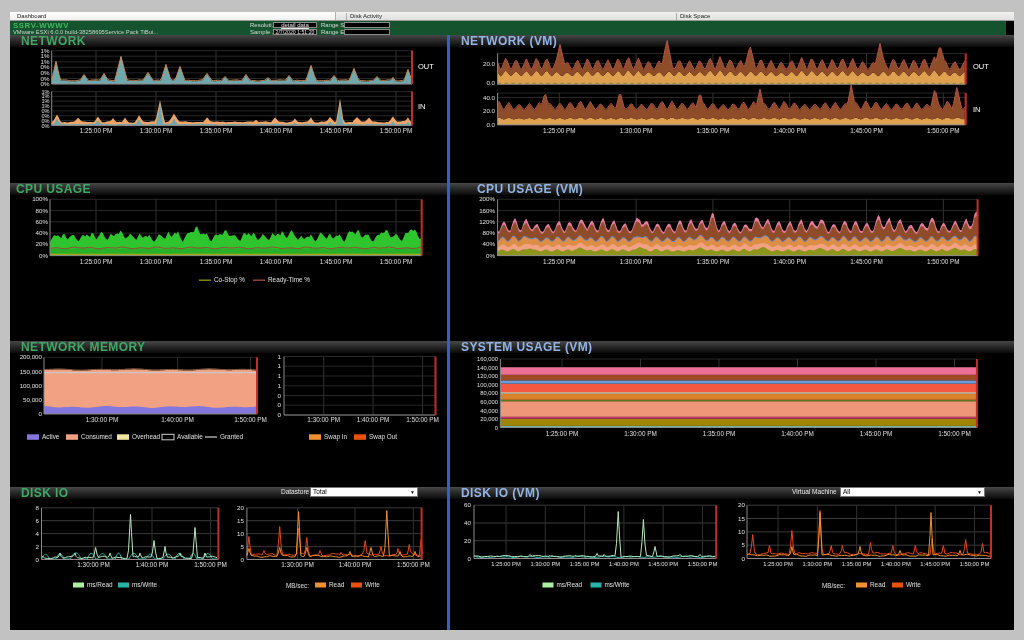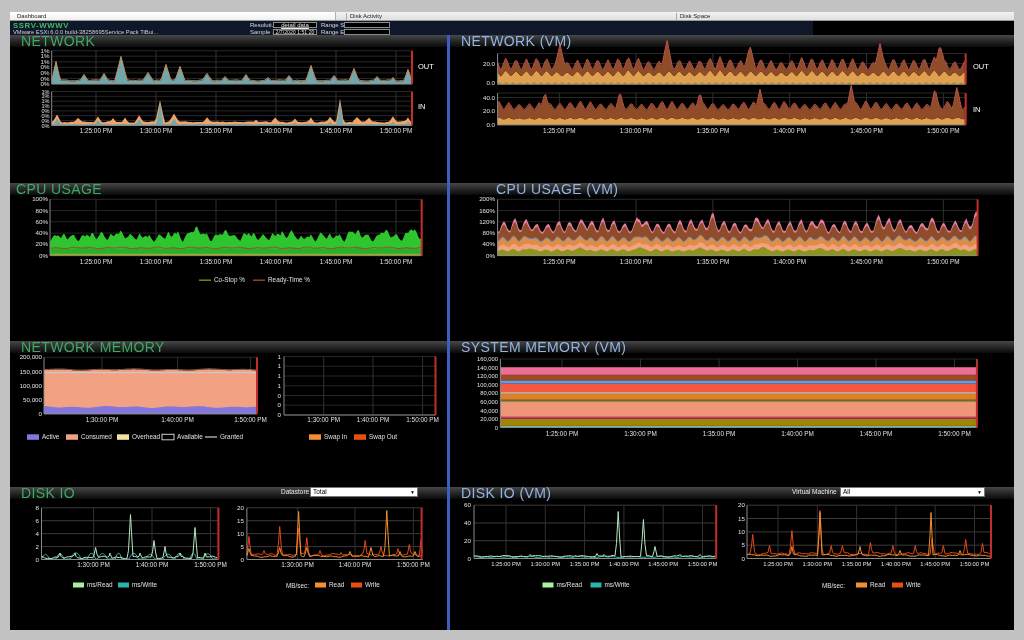--- a/index.html
+++ b/index.html
@@ -4,27 +4,27 @@
 * { margin:0; padding:0; box-sizing:border-box; }
 html,body { width:1024px; height:640px; background:#c2c2c2; overflow:hidden;
   font-family:"Liberation Sans", sans-serif; }
 .abs { position:absolute; }
 #screen { position:absolute; left:10px; top:12px; width:1004px; height:618px; background:#000; }
 #tabbar { position:absolute; left:10px; top:12px; width:1004px; height:9px;
   background:linear-gradient(#f2f2f0,#e0e0de); border-bottom:1px solid #9a9a9a; }
 
 .tab { position:absolute; top:0; height:9px; font-size:6px; color:#1a1a1a; line-height:9px; }
 .tsep { position:absolute; top:1px; height:7px; width:1px; background:#aaa; }
-#phead { position:absolute; left:10px; top:21px; width:803px; height:14px; background:#0f172a; }
+#phead { position:absolute; left:10px; top:21px; width:996px; height:14px; background:#14532d; }
 .hlab { position:absolute; font-size:6px; color:#d8d8d8; }
 .hbox { position:absolute; border:1px solid #8a8a8a; background:#000; color:#e8e8e8;
   font-size:6px; text-align:center; height:6px; line-height:5px; }
 .panelhead { position:absolute; height:12px;
   background:linear-gradient(#484848,#2a2a2a 45%,#0a0a0a); }
-.ptitle { position:absolute; font-size:14px; font-weight:normal; letter-spacing:0.4px; line-height:12px; }
+.ptitle { position:absolute; font-size:12px; font-weight:bold; letter-spacing:0.4px; line-height:12px; }
 .green { color:#3fa864; }
 .blue { color:#93b4e4; }
 #divider { position:absolute; left:447px; top:35px; width:2.5px; height:595px; background:#3a5fc0; }
 select, .sel { position:absolute; height:10px; font-size:6.5px;
   background:#fff; color:#000; border:1px solid #777; padding:0 2px; line-height:8px; }
 .arrow { float:right; font-size:5px; line-height:8px; }
 </style></head>
 <body>
 <div id="screen"></div>
 <div id="tabbar">
@@ -48,25 +48,25 @@
   <div class="hbox" style="left:334px;top:8px;width:46px;"></div>
 </div>
 
 <div class="panelhead" style="left:10px;top:35px;width:437px;"></div>
 <div class="ptitle green" style="left:21px;top:35px;">NETWORK</div>
 <div class="panelhead" style="left:450px;top:35px;width:564px;"></div>
 <div class="ptitle blue" style="left:461px;top:35px;text-align:right;">NETWORK (VM)</div>
 <div class="panelhead" style="left:10px;top:183px;width:437px;"></div>
 <div class="ptitle green" style="left:16px;top:183px;">CPU USAGE</div>
 <div class="panelhead" style="left:450px;top:183px;width:564px;"></div>
-<div class="ptitle blue" style="left:454px;top:183px;margin-left:42px;">CPU USAGE (VM)</div>
+<div class="ptitle blue" style="left:435px;top:183px;margin-left:42px;">CPU USAGE (VM)</div>
 <div class="panelhead" style="left:10px;top:341px;width:437px;"></div>
 <div class="ptitle green" style="left:21px;top:341px;">NETWORK MEMORY</div>
 <div class="panelhead" style="left:450px;top:341px;width:564px;"></div>
-<div class="ptitle blue" style="left:461px;top:341px;">SYSTEM MEMORY (VM)</div>
+<div class="ptitle blue" style="left:461px;top:341px;">SYSTEM USAGE (VM)</div>
 <div class="panelhead" style="left:10px;top:487px;width:437px;"></div>
 <div class="ptitle green" style="left:21px;top:487px;text-align:center;">DISK IO</div>
 <div class="panelhead" style="left:450px;top:487px;width:564px;"></div>
 <div class="ptitle blue" style="left:461px;top:487px;">DISK IO (VM)</div>
 
 <div class="abs" style="left:281px;top:488px;font-size:6.5px;color:#e8e8e8;">Datastore</div>
 <div class="sel" style="left:310px;top:487px;width:108px;">Total<span class="arrow">▼</span></div>
 <div class="abs" style="left:792px;top:488px;font-size:6.5px;color:#e8e8e8;">Virtual Machine</div>
 <div class="sel" style="left:840px;top:487px;width:145px;">All<span class="arrow">▼</span></div>
 <div id="divider"></div>

